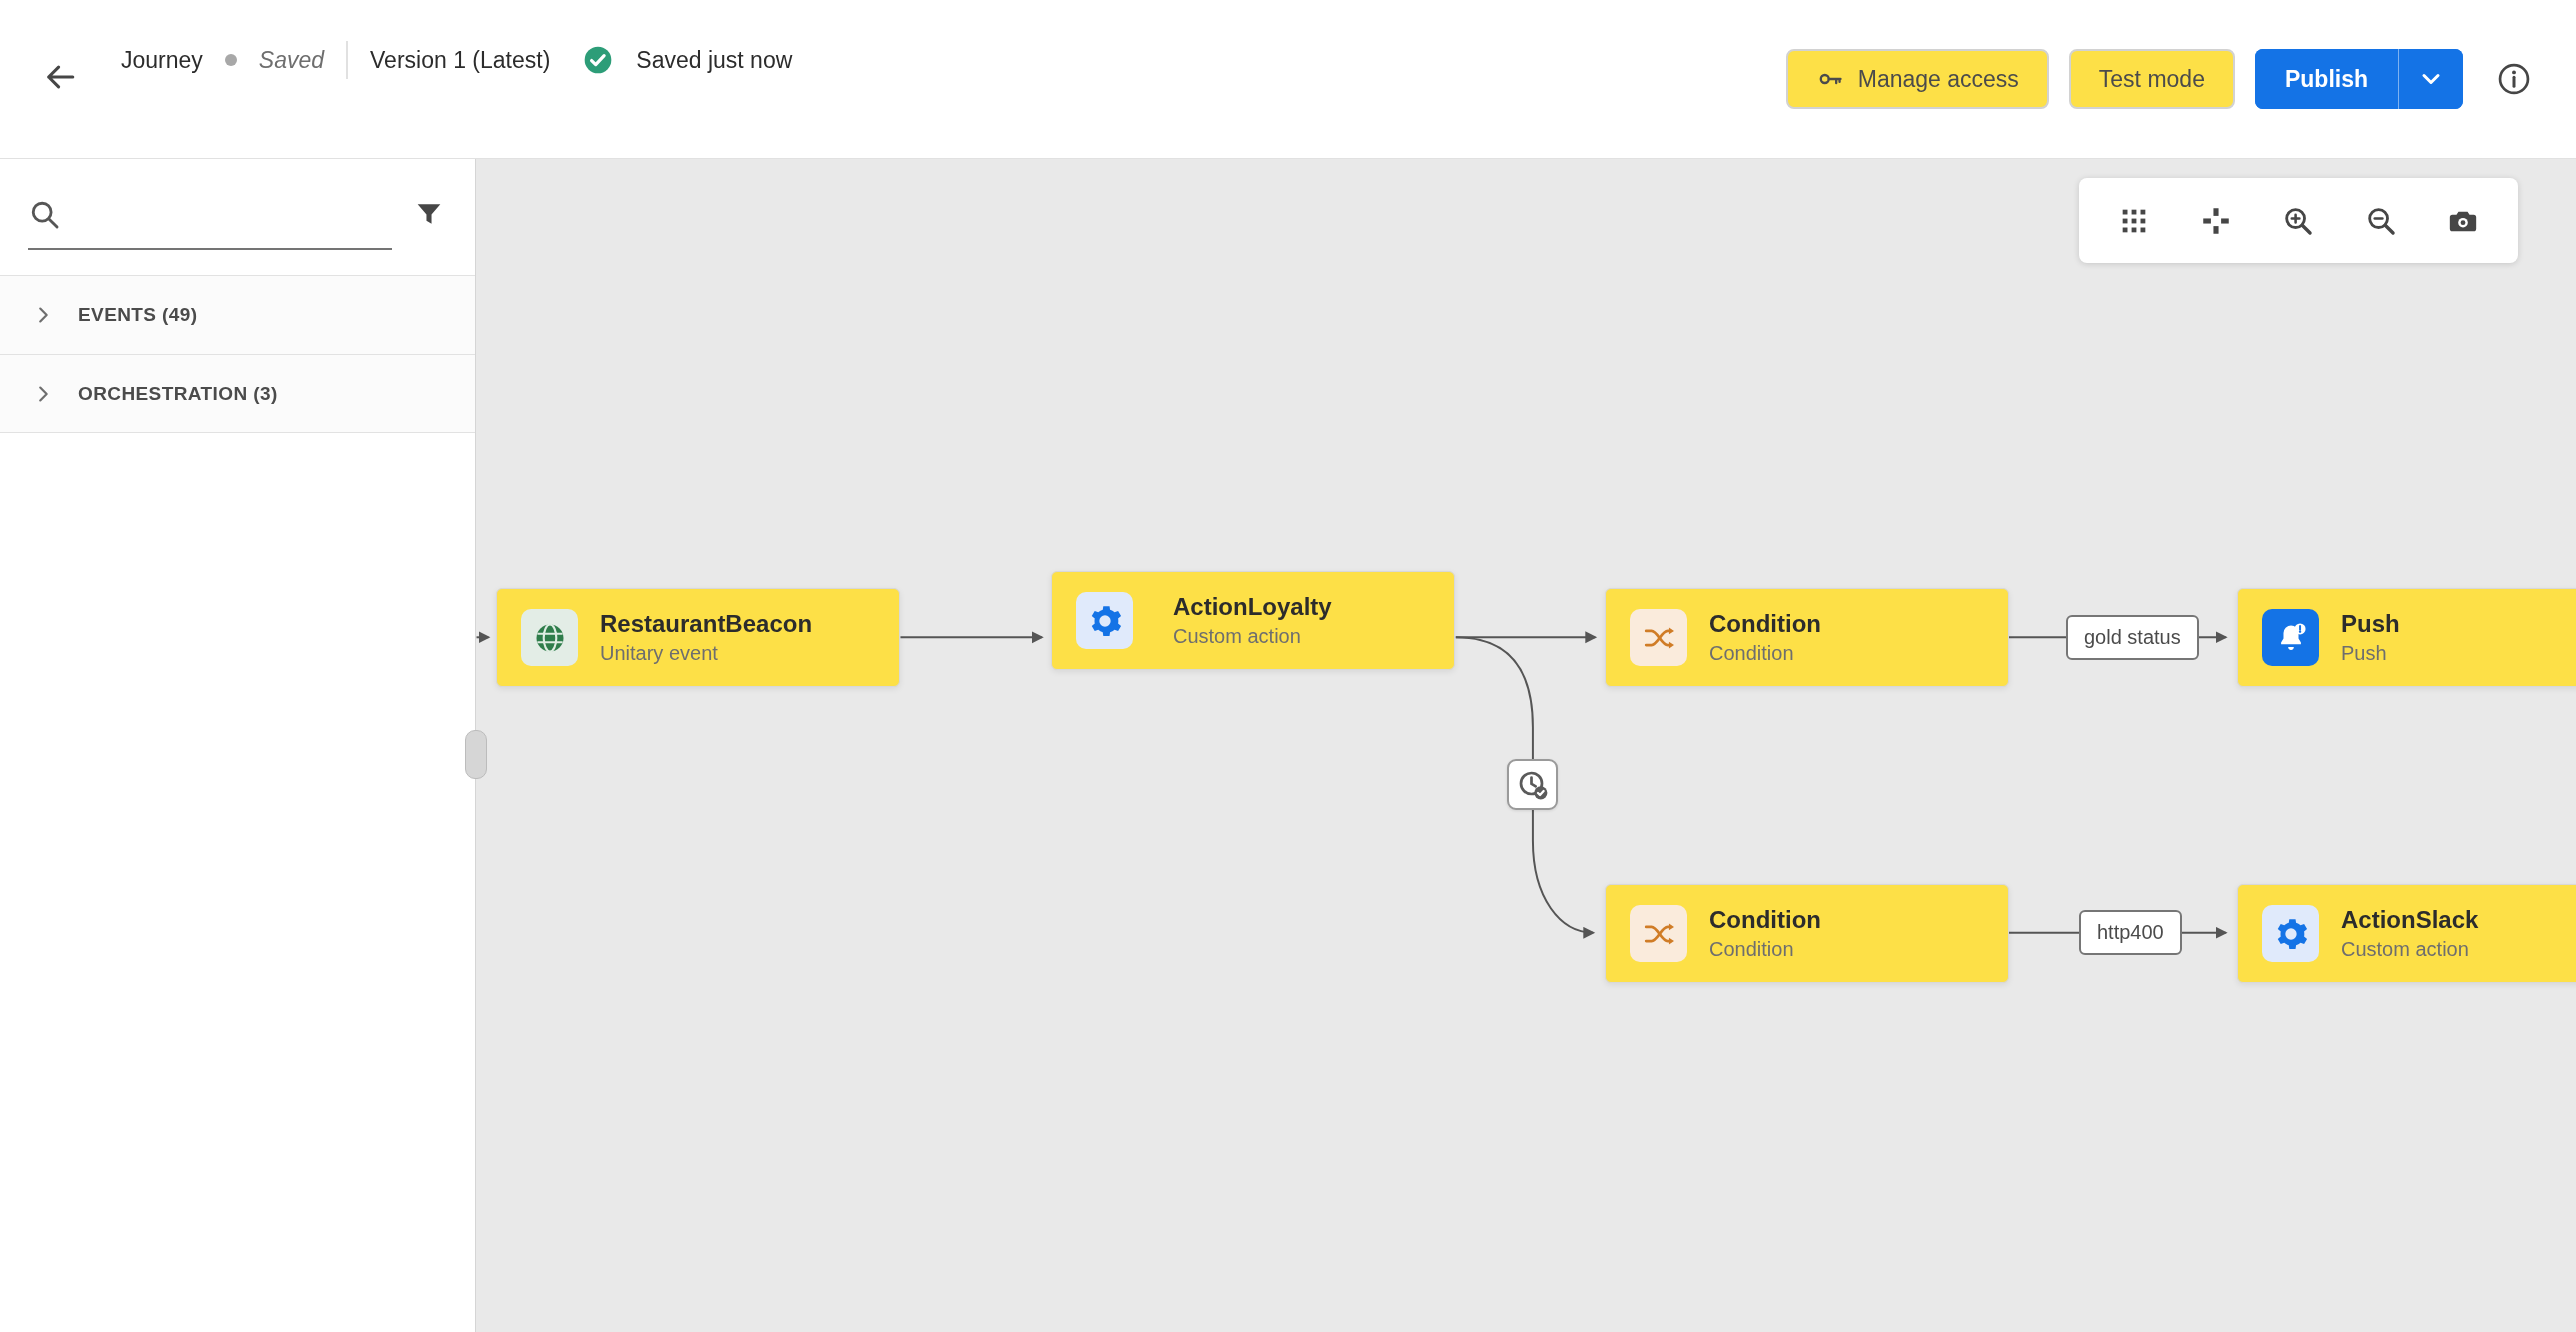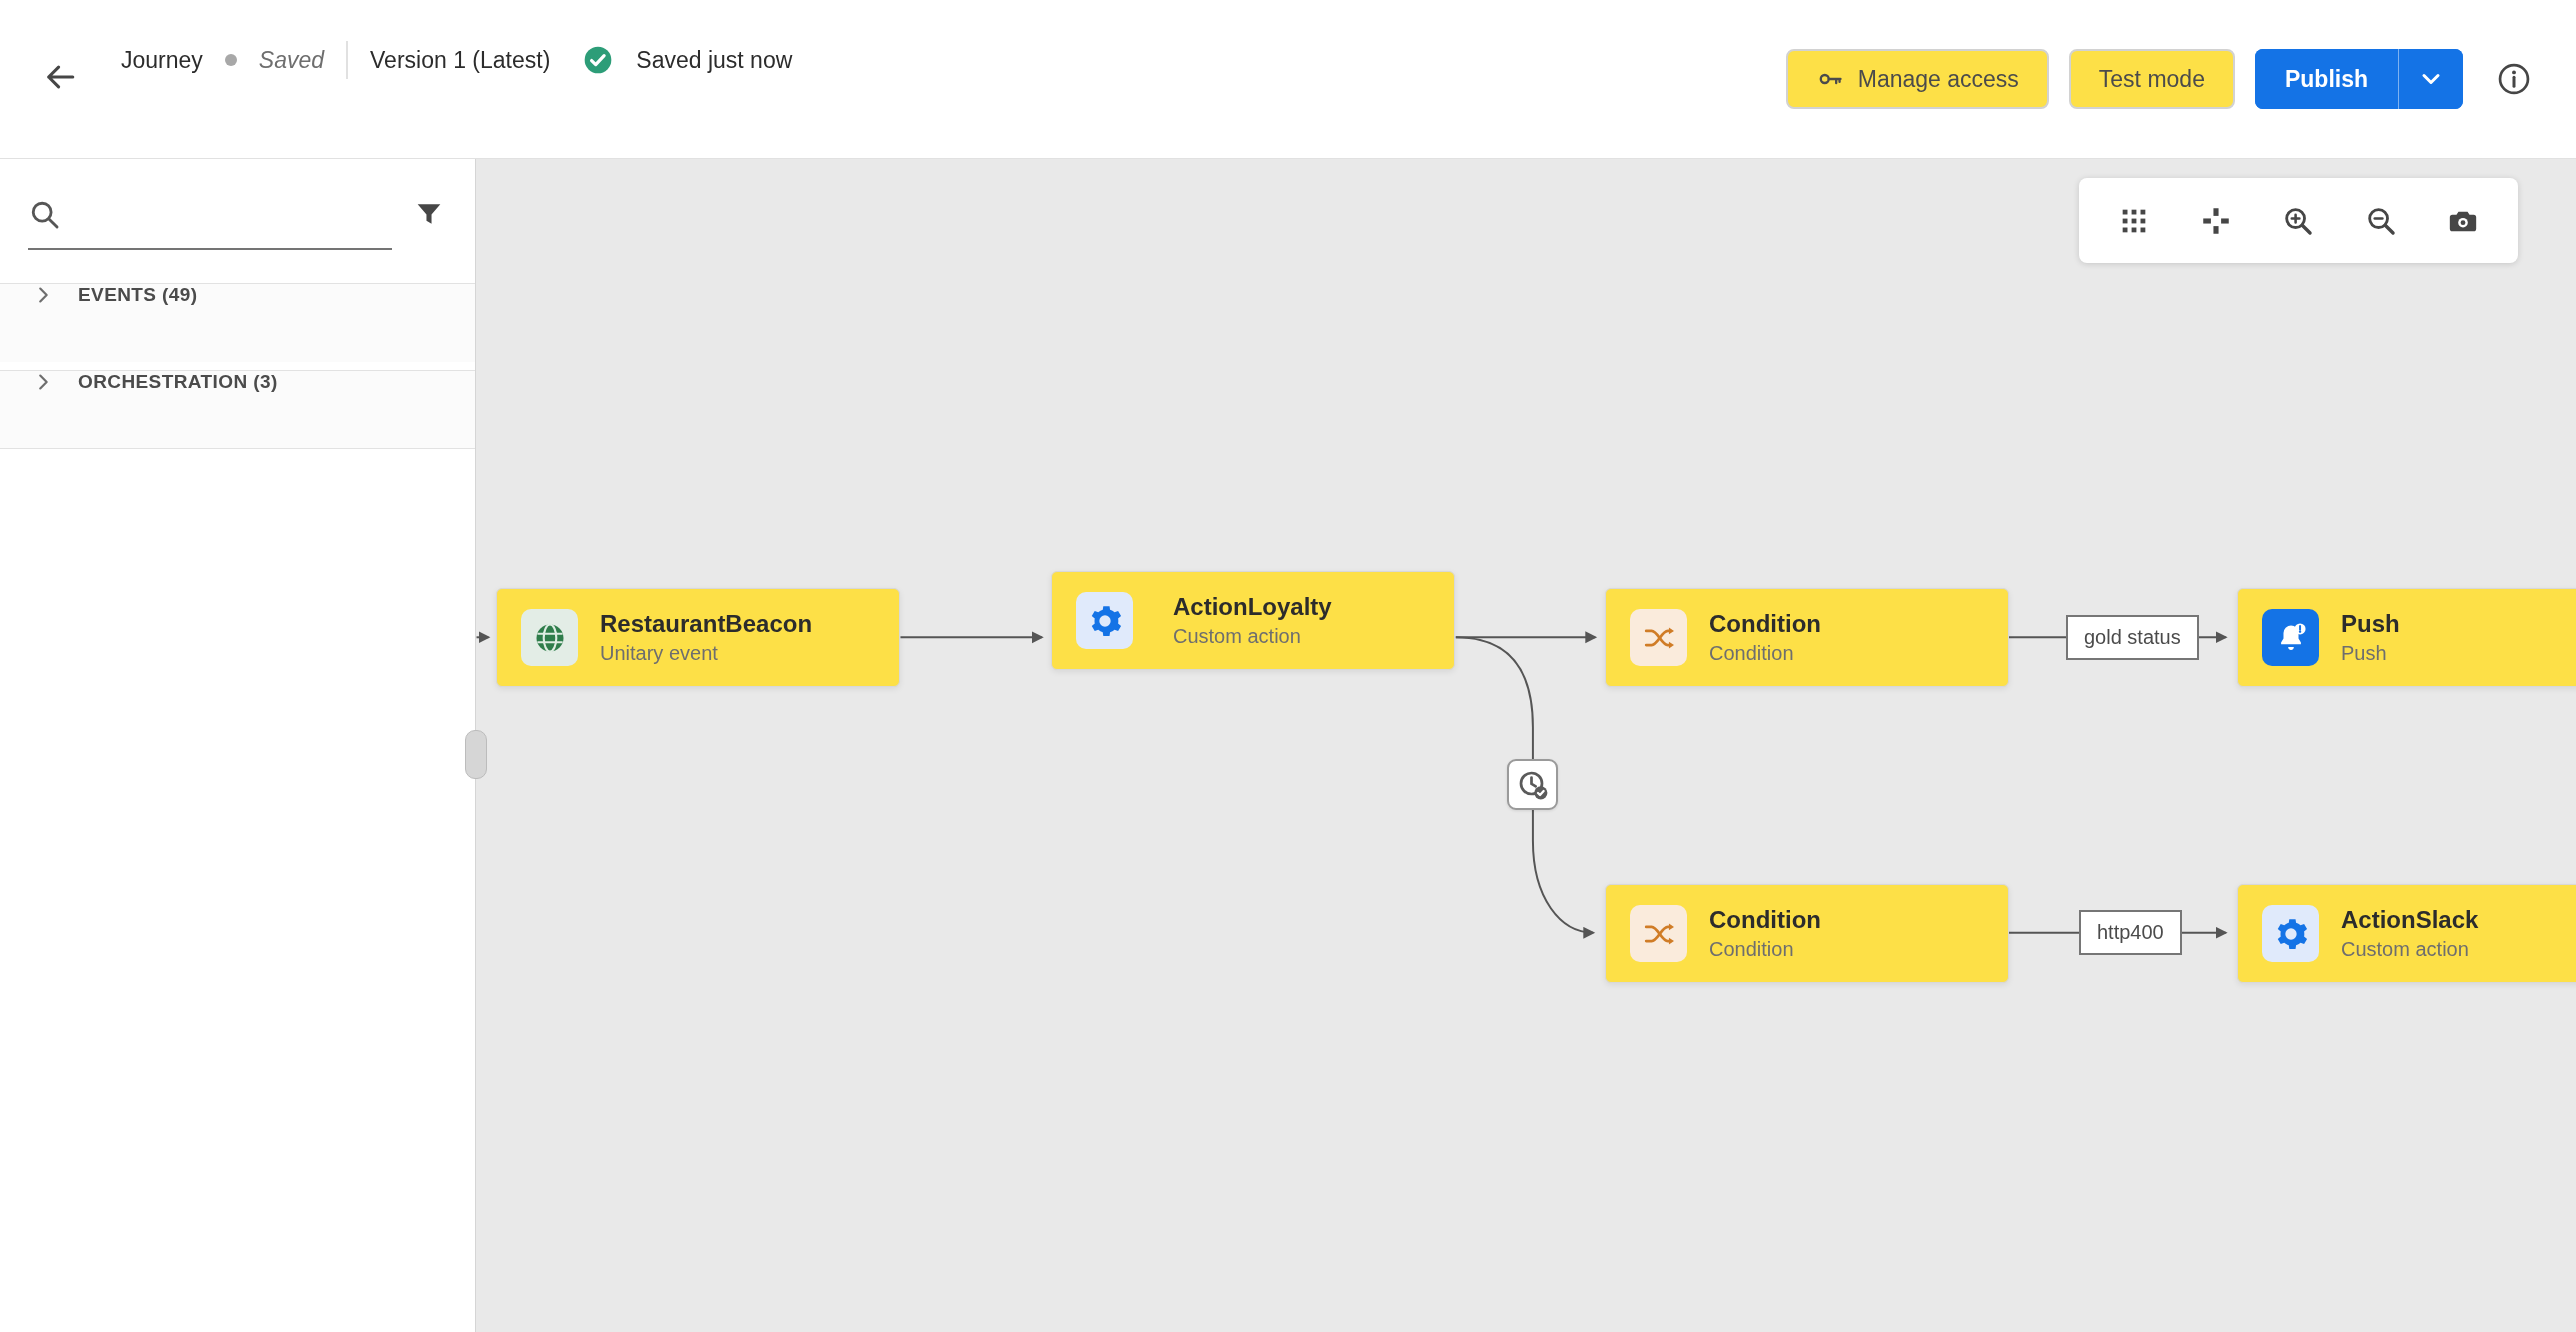--- a/index.html
+++ b/index.html
@@ -36,22 +36,22 @@
 
   
   .sidebar { position: absolute; left: 0; top: 159px; width: 476px; height: 1173px;
     background: #ffffff; border-right: 1px solid #d5d5d5; z-index: 20; }
   .search-row { position: absolute; left: 28px; top: 22px; width: 364px; height: 69px;
     border-bottom: 2px solid #747474; display: flex; align-items: center; gap: 14px; }
   .search-input { flex: 1; border: none; outline: none; background: transparent;
     font-size: 22px; font-family: "Liberation Sans", sans-serif; color: #2c2c2c; min-width: 0; }
   .filter-btn { position: absolute; left: 403px; top: 30px; width: 51px; height: 51px; }
   .sections { position: absolute; left: 0; top: 116px; width: 100%; }
-  .section-row { height: 79px; display: flex; gap: 24px;
-    padding-left: 32px; border-top: 1px solid #e2e2e2; background: #fbfbfb; cursor: pointer; margin-top: 8px; }
+  .section-row { height: 79px; display: flex; align-items: center; gap: 24px;
+    padding-left: 32px; border-top: 1px solid #e2e2e2; background: #fbfbfb; cursor: pointer; }
   .section-row:last-child { border-bottom: 1px solid #e2e2e2; }
   .section-label { font-size: 19px; font-weight: bold; color: #4b4b4b; letter-spacing: 0.4px; }
 
   
   .canvas { position: absolute; left: 476px; top: 159px; width: 2100px; height: 1173px;
     background: #e9e9e9; overflow: hidden; }
   .edges { position: absolute; left: 0; top: 0; }
   .canvas-toolbar { position: absolute; left: 1603px; top: 19px; width: 439px; height: 85px;
     background: #fff; border-radius: 8px; box-shadow: 0 1px 6px rgba(0,0,0,.15);
     display: flex; align-items: center; justify-content: space-evenly; z-index: 5; }
@@ -68,21 +68,21 @@
   .node-icon.push { background: #1473E6; }
   .node-title { font-size: 24px; font-weight: bold; color: #2c2c2c; line-height: 1.15; }
   .node-sub { font-size: 20px; color: #6e6e6e; margin-top: 5px; }
 
   .timer-node { position: absolute; left: 1031px; top: 600px; width: 51px; height: 51px;
     background: #fff; border: 2px solid #9a9a9a; border-radius: 9px;
     display: flex; align-items: center; justify-content: center;
     box-shadow: 0 1px 3px rgba(0,0,0,.1); cursor: pointer; z-index: 4; }
 
   .edge-label { position: absolute; height: 45px; padding: 0 16px; background: #fff;
-    border: 2px solid #767676; border-radius: 0; display: flex; align-items: center;
+    border: 2px solid #767676; border-radius: 6px; display: flex; align-items: center;
     font-size: 20px; color: #4b4b4b; z-index: 4; cursor: pointer; }
   .edge-label.gold { left: 1590px; top: 456px; }
   .edge-label.http { left: 1603px; top: 751px; }
 
   .resize-handle { position: absolute; left: 465px; top: 730px; width: 22px; height: 49px;
     background: #d6d6d6; border: 1px solid #bcbcbc; border-radius: 10px; z-index: 40; cursor: col-resize; }
 </style>
 </head>
 <body>
 

